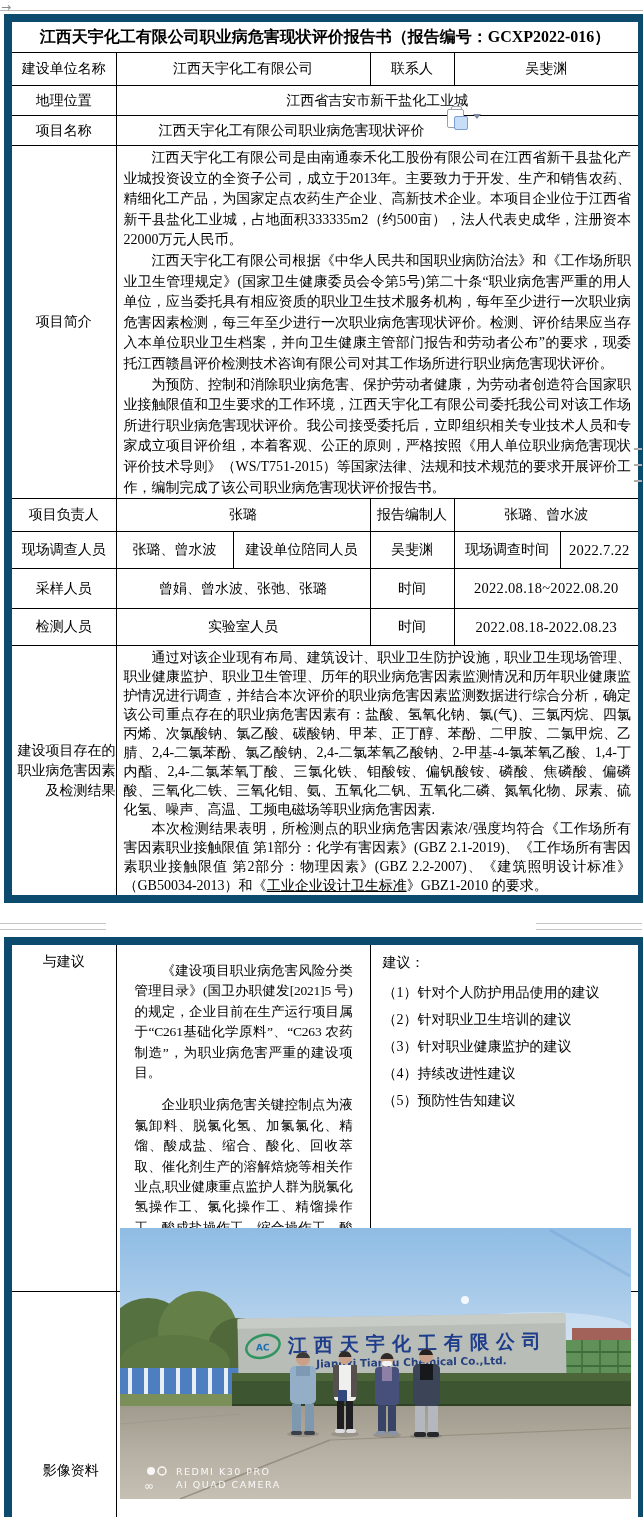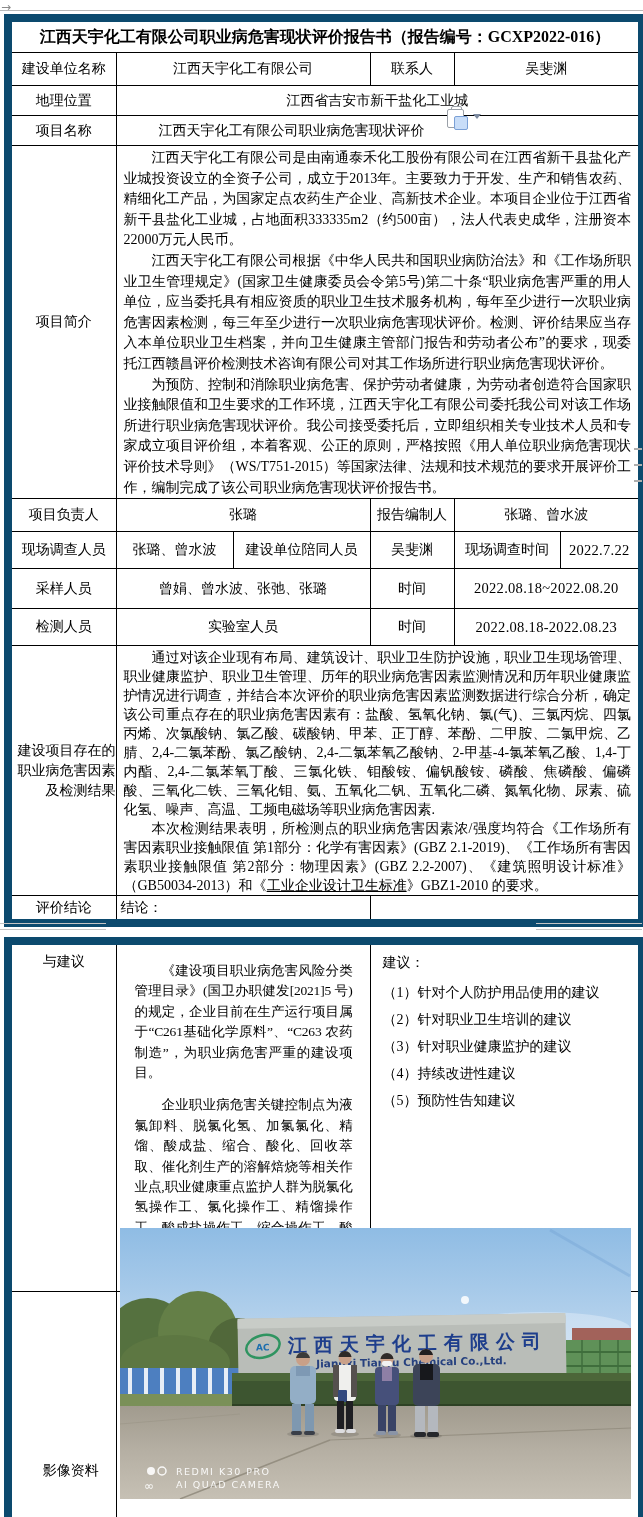--- a/index.html
+++ b/index.html
@@ -121,25 +121,20 @@
     <td class="lab lab-multiline" style="height:245px;">
       <span>建设项目存在的</span><br>
       <span>职业病危害因素</span><br>
       <span>及检测结果</span>
     </td>
     <td colspan="5" class="txt haz-txt">
       <p>通过对该企业现有布局、建筑设计、职业卫生防护设施，职业卫生现场管理、职业健康监护、职业卫生管理、历年的职业病危害因素监测情况和历年职业健康监护情况进行调查，并结合本次评价的职业病危害因素监测数据进行综合分析，确定该公司重点存在的职业病危害因素有：盐酸、氢氧化钠、氯(气)、三氯丙烷、四氯丙烯、次氯酸钠、氯乙酸、碳酸钠、甲苯、正丁醇、苯酚、二甲胺、二氯甲烷、乙腈、2,4-二氯苯酚、氯乙酸钠、2,4-二氯苯氧乙酸钠、2-甲基-4-氯苯氧乙酸、1,4-丁内酯、2,4-二氯苯氧丁酸、三氯化铁、钼酸铵、偏钒酸铵、磷酸、焦磷酸、偏磷酸、三氧化二铁、三氧化钼、氨、五氧化二钒、五氧化二磷、氮氧化物、尿素、硫化氢、噪声、高温、工频电磁场等职业病危害因素.</p>
       <p><span>本次检测结果表明，所检测点的职业病危害因素浓/强度均符合《工作场所有害因素职业接触限值 第1部分：化学有害因素》(GBZ 2.1-2019)、《工作场所有害因素职业接触限值 第2部分：物理因素》(GBZ 2.2-2007)、《建筑照明设计标准》（GB50034-2013）和《</span><span class="ul">工业企业设计卫生标准</span><span>》GBZ1-2010 的要求。</span></p>
     </td>
   </tr>
-  <tr>
-    <td class="lab" style="height:23px;">评价结论</td>
-    <td colspan="2" class="val" style="text-align:left;padding-left:4px;">结论：</td>
-    <td colspan="3"></td>
-  </tr>
 </tbody>
   </table>
 
 <div class="paste-btn">
   <span class="clip-top"></span>
   <span class="clipboard"></span>
   <span class="clip-sheet"></span>
   <span class="paste-caret"></span>
 </div>
 

